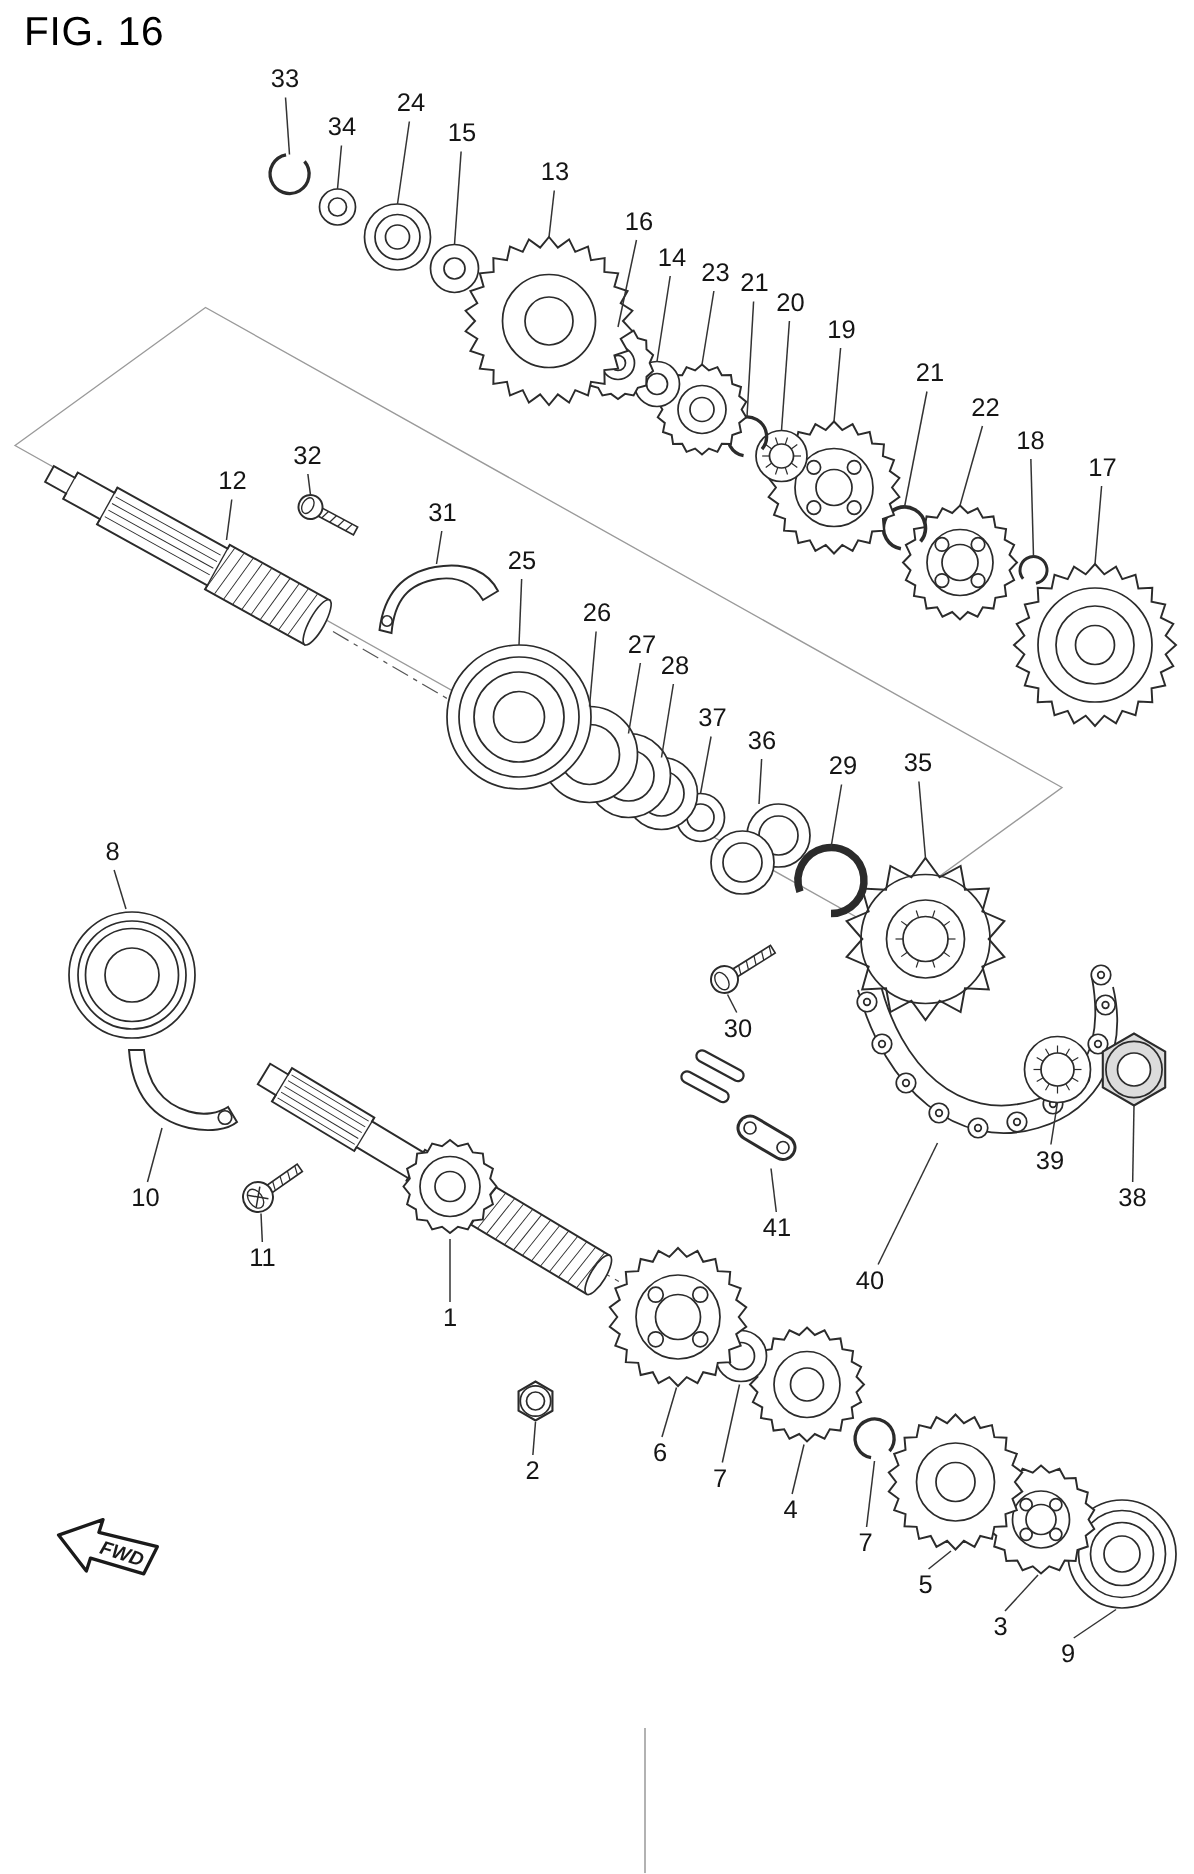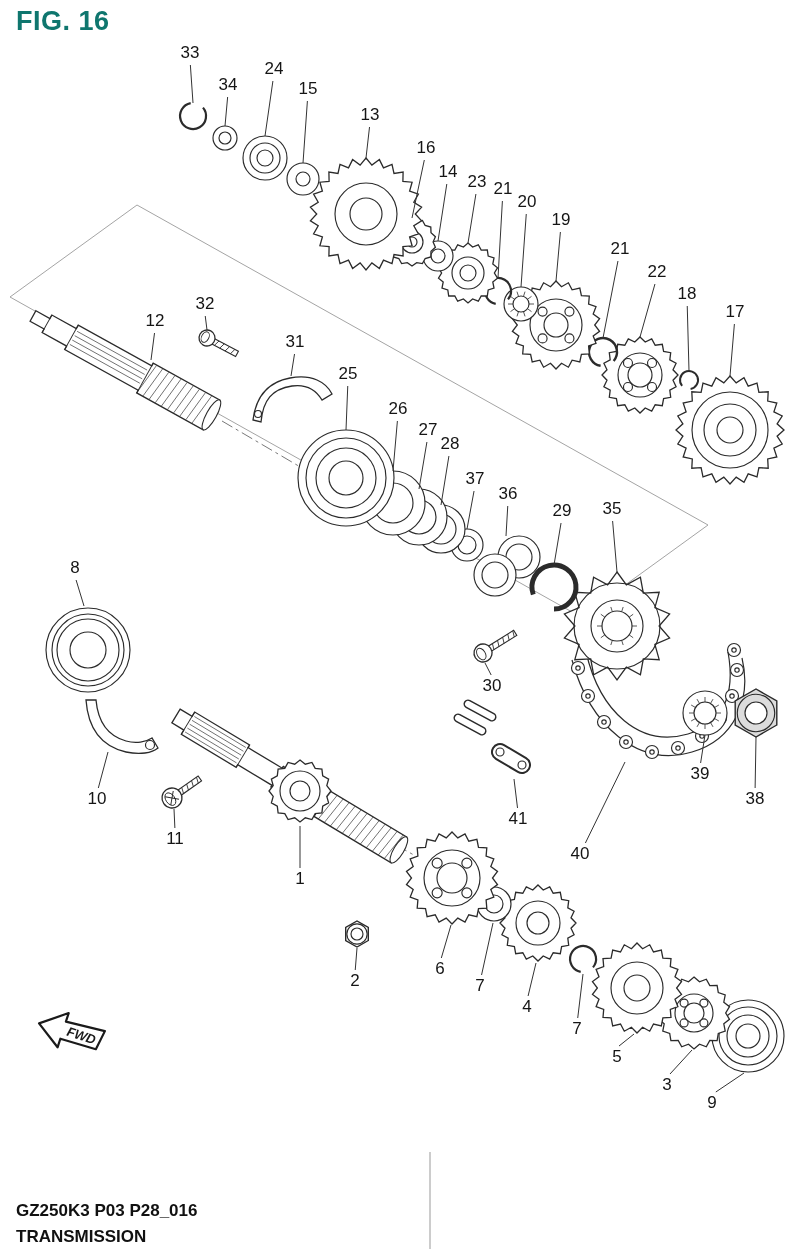--- a/index.html
+++ b/index.html
@@ -1,18 +1,18 @@
 <!DOCTYPE html>
 <html><head>
 <meta charset="utf-8">
 <style>
   html,body{margin:0;padding:0;background:#fff;}
   .page{position:relative;width:796px;height:1249px;background:#fff;overflow:hidden;
         font-family:"Liberation Sans","DejaVu Sans",sans-serif;}
-  .fig-title{position:absolute;top:6px;left:16px;font-size:27px;font-weight:bold;color:#0f766e;letter-spacing:.5px;}
+  .fig-title{position:absolute;top:6px;left:16px;font-size:27px;font-weight:normal;color:#000000;letter-spacing:.5px;}
   .footer{position:absolute;left:16px;top:1198px;font-size:17px;font-weight:bold;color:#111;line-height:26px;}
   svg.diagram{position:absolute;left:0;top:0;}
 </style>
 </head>
 <body>
 
 <div class="page">
   <div class="fig-title">FIG. 16</div>
 
   <svg id="diagram" class="diagram" width="796" height="1249" viewBox="0 0 796 1249">
@@ -361,17 +361,13 @@
         <text x="700" y="779" text-anchor="middle" fill="#151515" font-size="17">39</text>
         <line x1="755.12" y1="788" x2="756" y2="737" stroke="#333" stroke-width="1"></line>
         <text x="755" y="804" text-anchor="middle" fill="#151515" font-size="17">38</text>
         <line x1="585.4" y1="843" x2="625" y2="762" stroke="#333" stroke-width="1"></line>
         <text x="580" y="859" text-anchor="middle" fill="#151515" font-size="17">40</text>
         <line x1="517.52" y1="808" x2="514" y2="779" stroke="#333" stroke-width="1"></line>
         <text x="518" y="824" text-anchor="middle" fill="#151515" font-size="17">41</text>
       </g>
   </svg>
 
-  <div class="footer">
-    <div>GZ250K3 P03 P28_016</div>
-    <div>TRANSMISSION</div>
-  </div>
 </div>
 
 </body></html>

